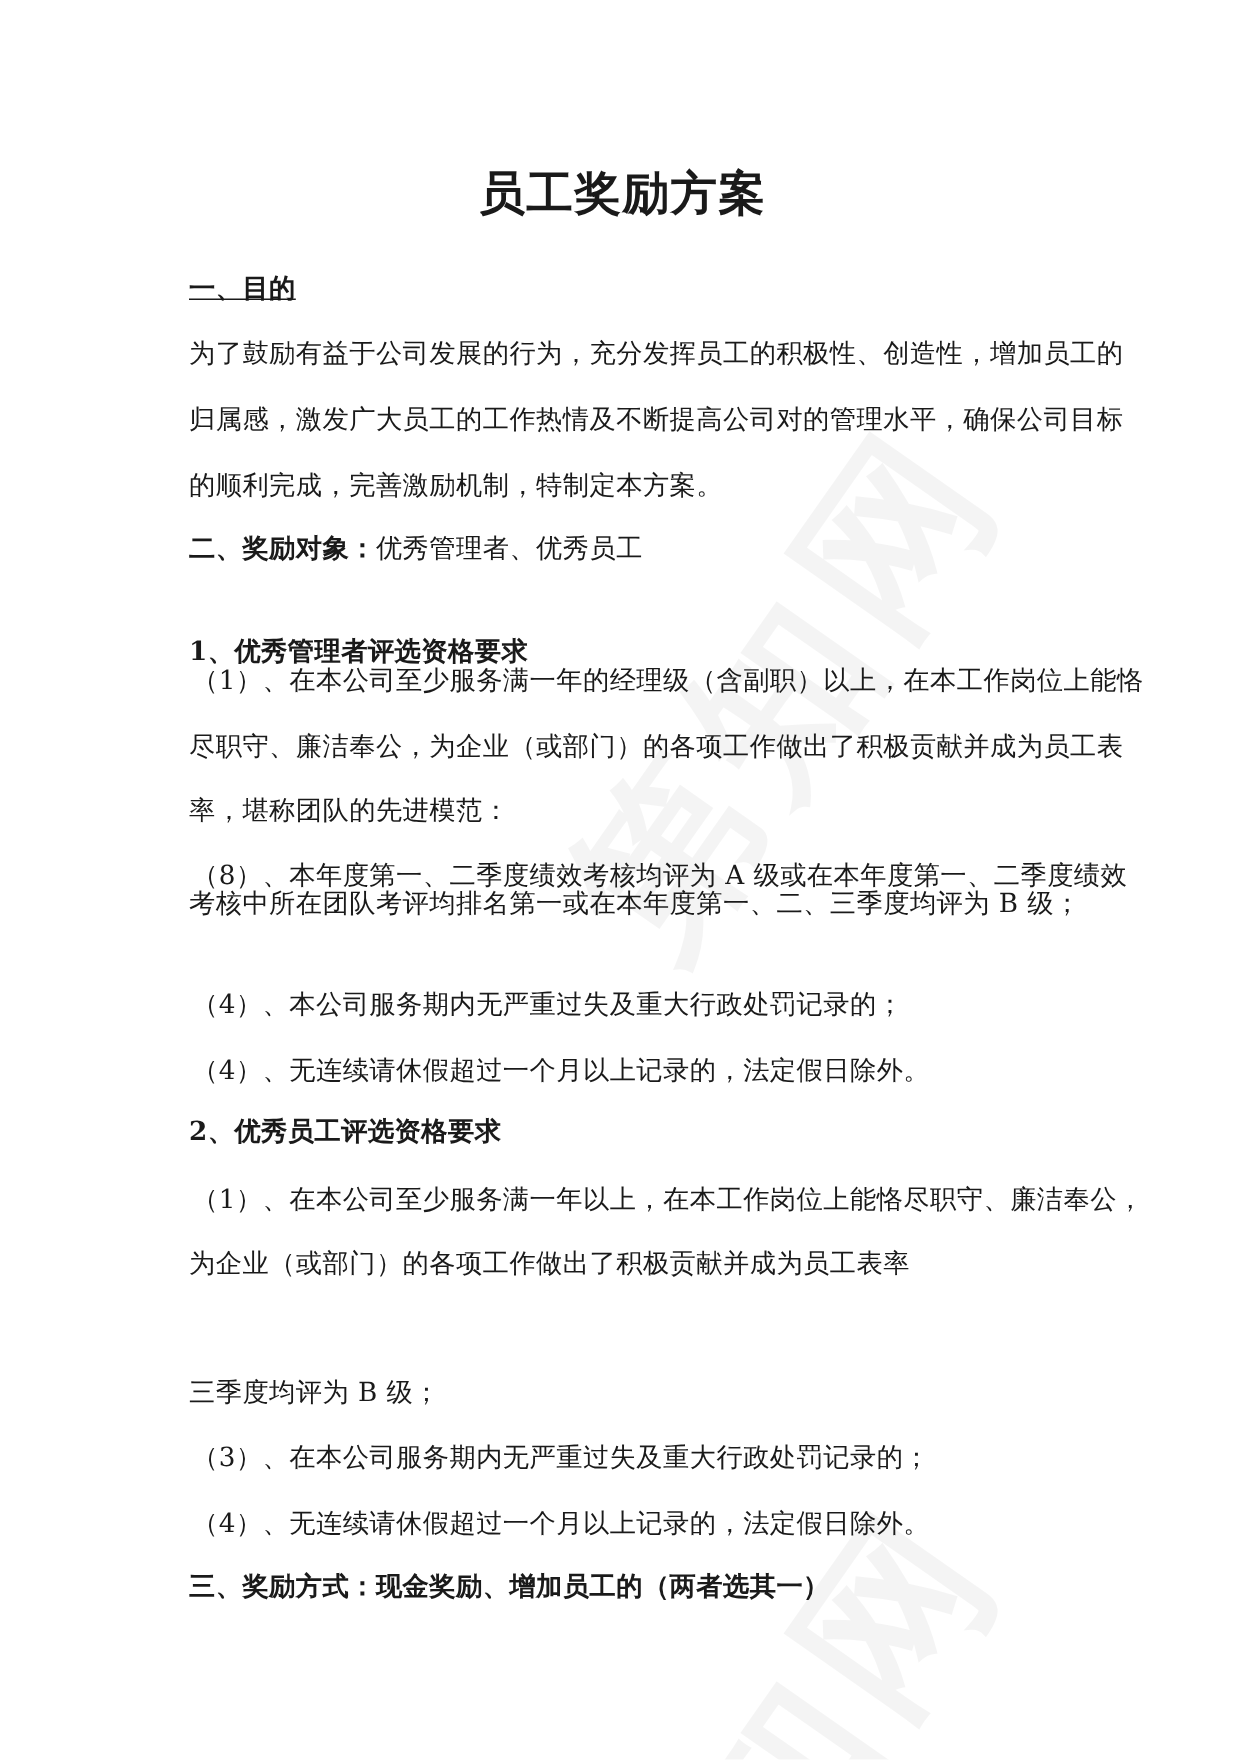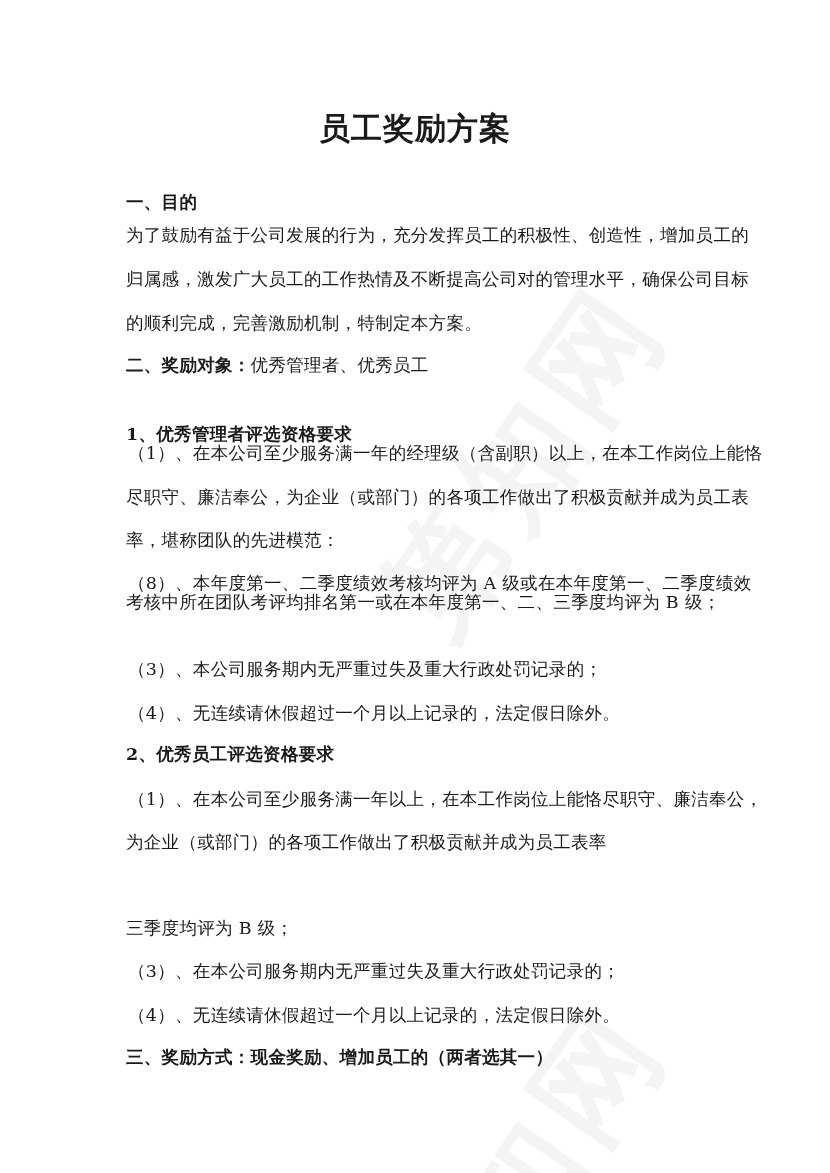--- a/index.html
+++ b/index.html
@@ -60,36 +60,36 @@
 </head>
 <body>
 
 <div class="page">
 
   <div class="watermark wm1">第知网</div>
   <div class="watermark wm2">第知网</div>
 
   <div class="title">员工奖励方案</div>
 
-  <div class="line bold" style="top:190px;">一、目的</div>
+  <div class="line bold" style="top:180px;text-decoration:underline;">一、目的</div>
   <div class="line" style="top:223px;">为了鼓励有益于公司发展的行为，充分发挥员工的积极性、创造性，增加员工的</div>
   <div class="line" style="top:267px;">归属感，激发广大员工的工作热情及不断提高公司对的管理水平，确保公司目标</div>
   <div class="line" style="top:353px;">
     <span class="bold">二、奖励对象：</span><span>优秀管理者、优秀员工</span>
   </div>
 
   <div class="line" style="top:311px;">的顺利完成，完善激励机制，特制定本方案。</div>
 
   <div class="line bold" style="top:422px;">1、优秀管理者评选资格要求</div>
   <div class="line indent" style="top:441px;text-align:right;">（1）、在本公司至少服务满一年的经理级（含副职）以上，在本工作岗位上能恪</div>
   <div class="line" style="top:528px;">率，堪称团队的先进模范：</div>
   <div class="line" style="top:485px;">尽职守、廉洁奉公，为企业（或部门）的各项工作做出了积极贡献并成为员工表</div>
   <div class="line indent" style="top:571px;">（8）、本年度第一、二季度绩效考核均评为 A 级或在本年度第一、二季度绩效</div>
   <div class="line" style="top:590px;">考核中所在团队考评均排名第一或在本年度第一、二、三季度均评为 B 级；</div>
-  <div class="line indent" style="top:657px;">（3）、本公司服务期内无严重过失及重大行政处罚记录的；</div>
+  <div class="line indent" style="top:657px;">（4）、本公司服务期内无严重过失及重大行政处罚记录的；</div>
   <div class="line indent" style="top:701px;">（4）、无连续请休假超过一个月以上记录的，法定假日除外。</div>
 
   <div class="line bold" style="top:742px;">2、优秀员工评选资格要求</div>
   <div class="line indent" style="top:787px;">（1）、在本公司至少服务满一年以上，在本工作岗位上能恪尽职守、廉洁奉公，</div>
   <div class="line" style="top:830px;">为企业（或部门）的各项工作做出了积极贡献并成为员工表率</div>
   <div class="line" style="top:916px;">三季度均评为 B 级；</div>
   <div class="line indent" style="top:959px;">（3）、在本公司服务期内无严重过失及重大行政处罚记录的；</div>
   <div class="line indent" style="top:1003px;">（4）、无连续请休假超过一个月以上记录的，法定假日除外。</div>
 
   <div class="line bold" style="top:1045px;">三、奖励方式：现金奖励、增加员工的（两者选其一）</div>

